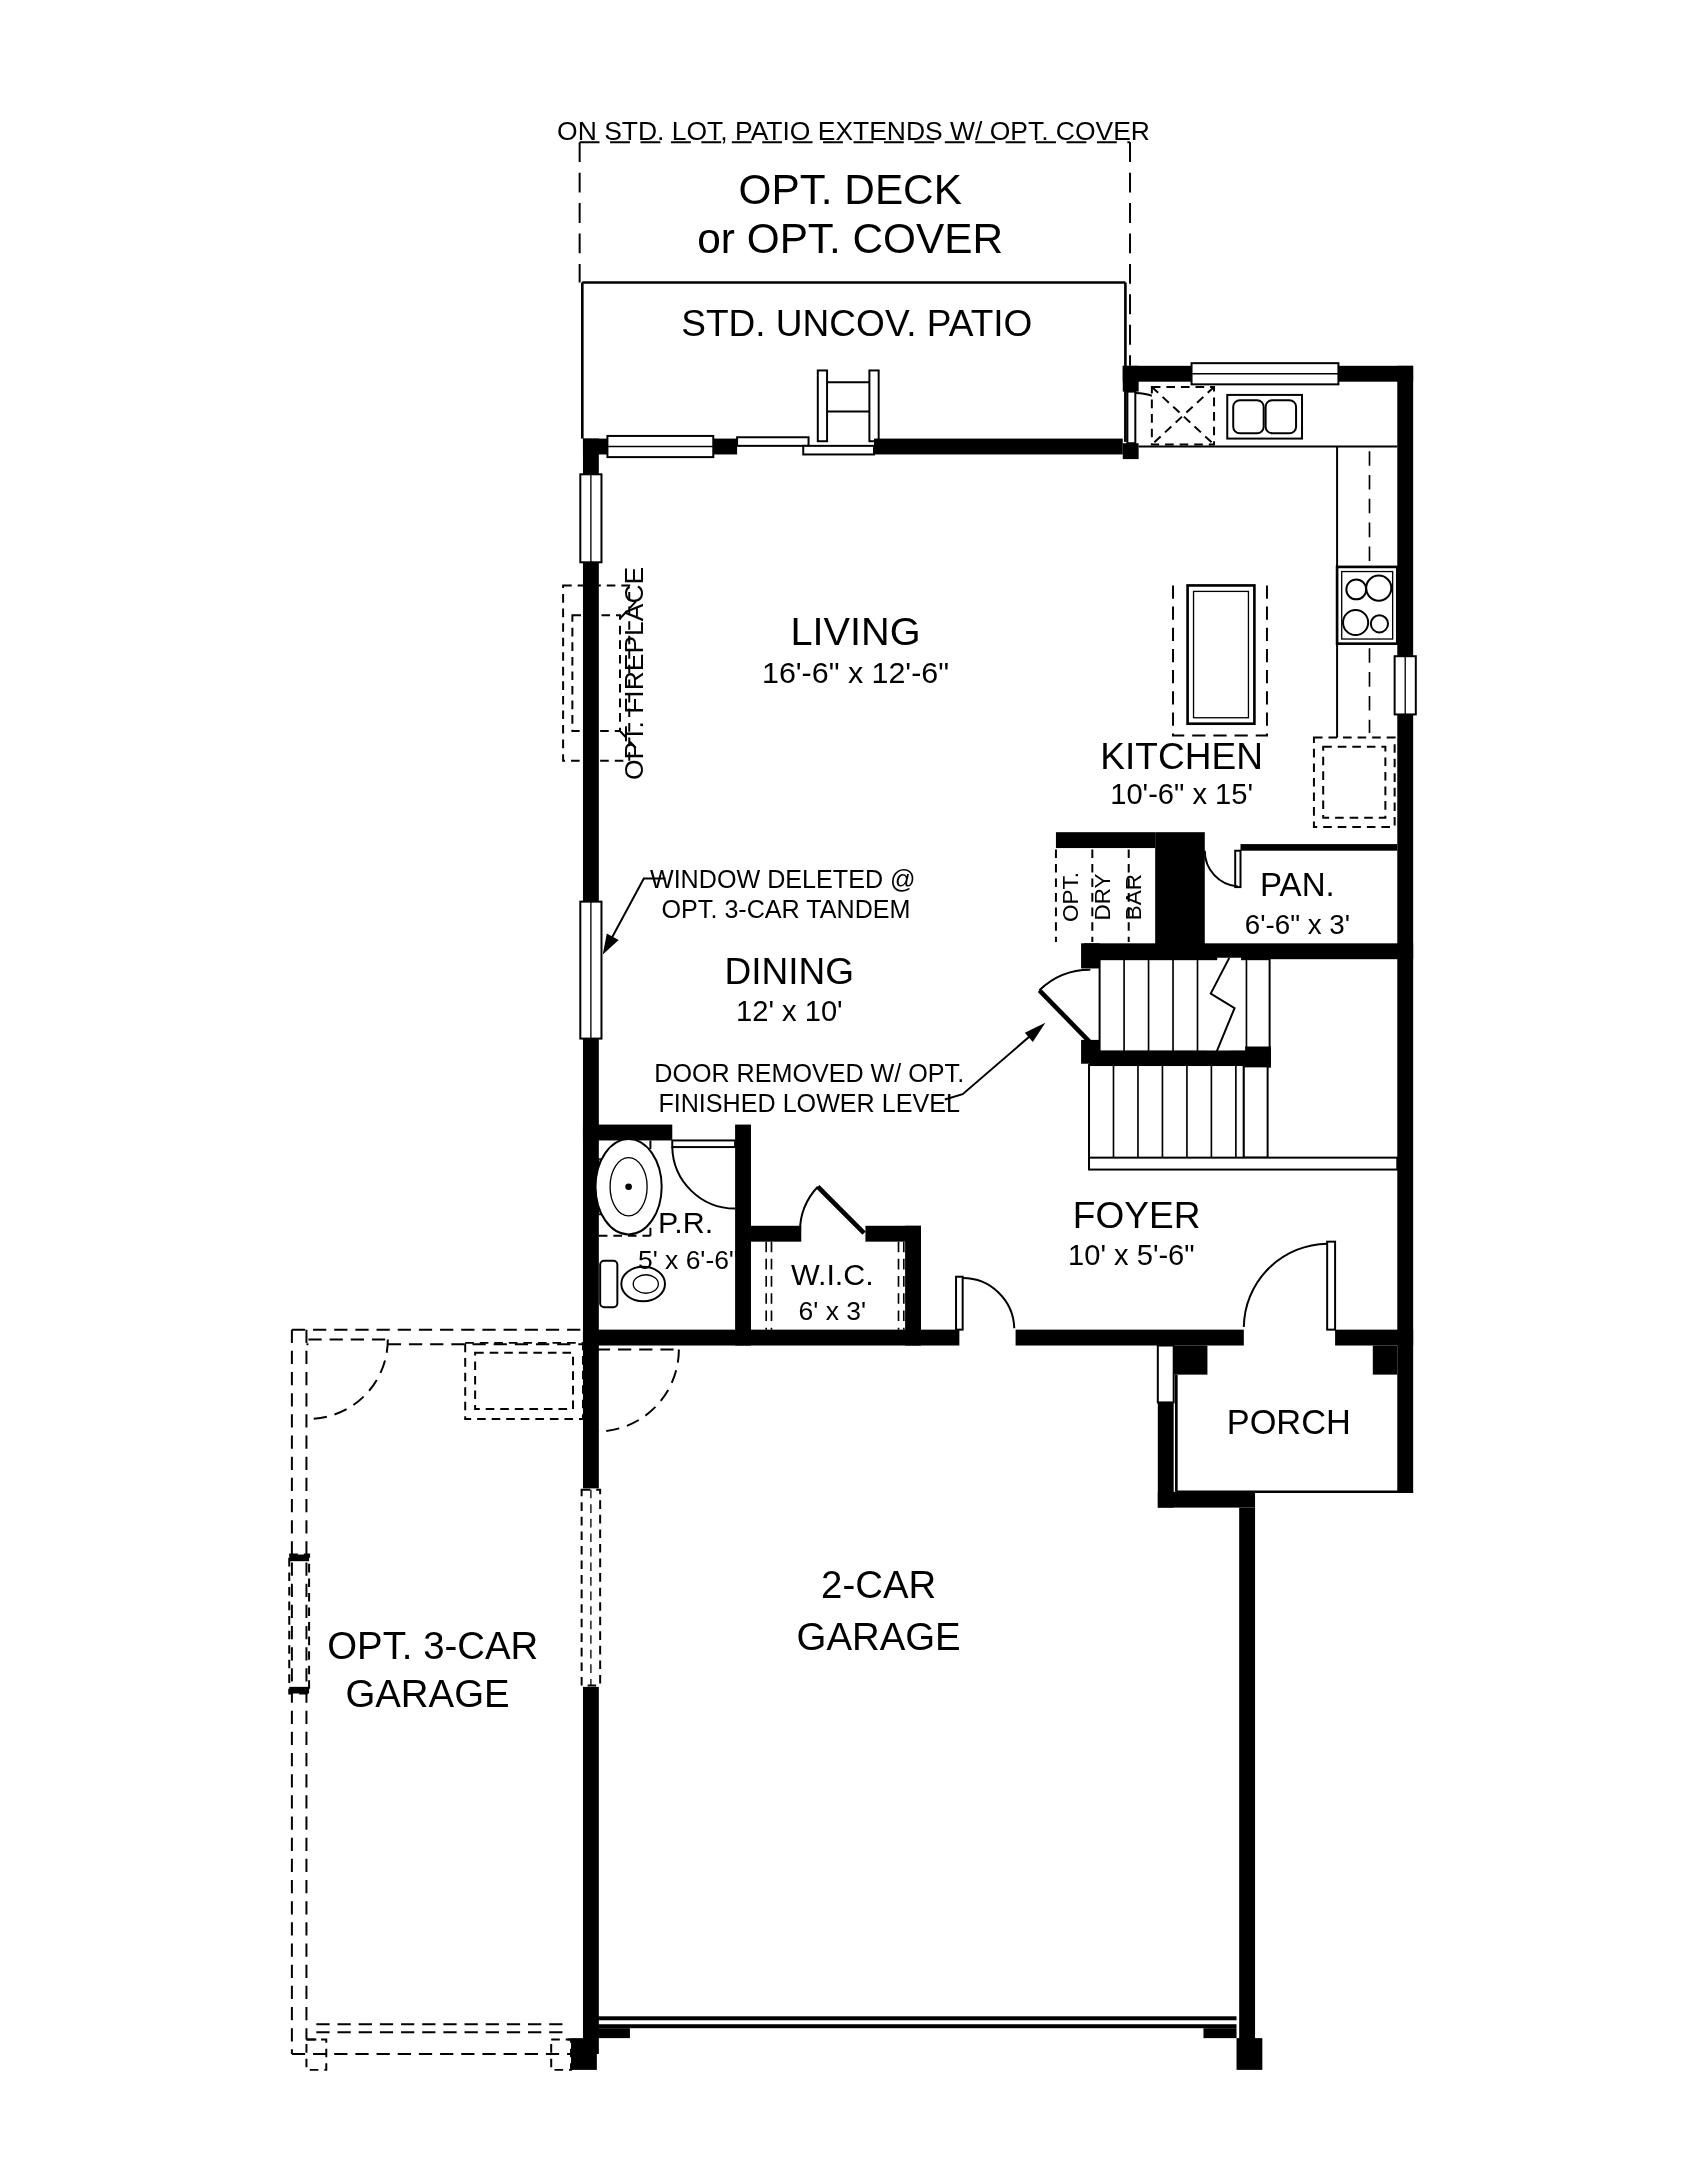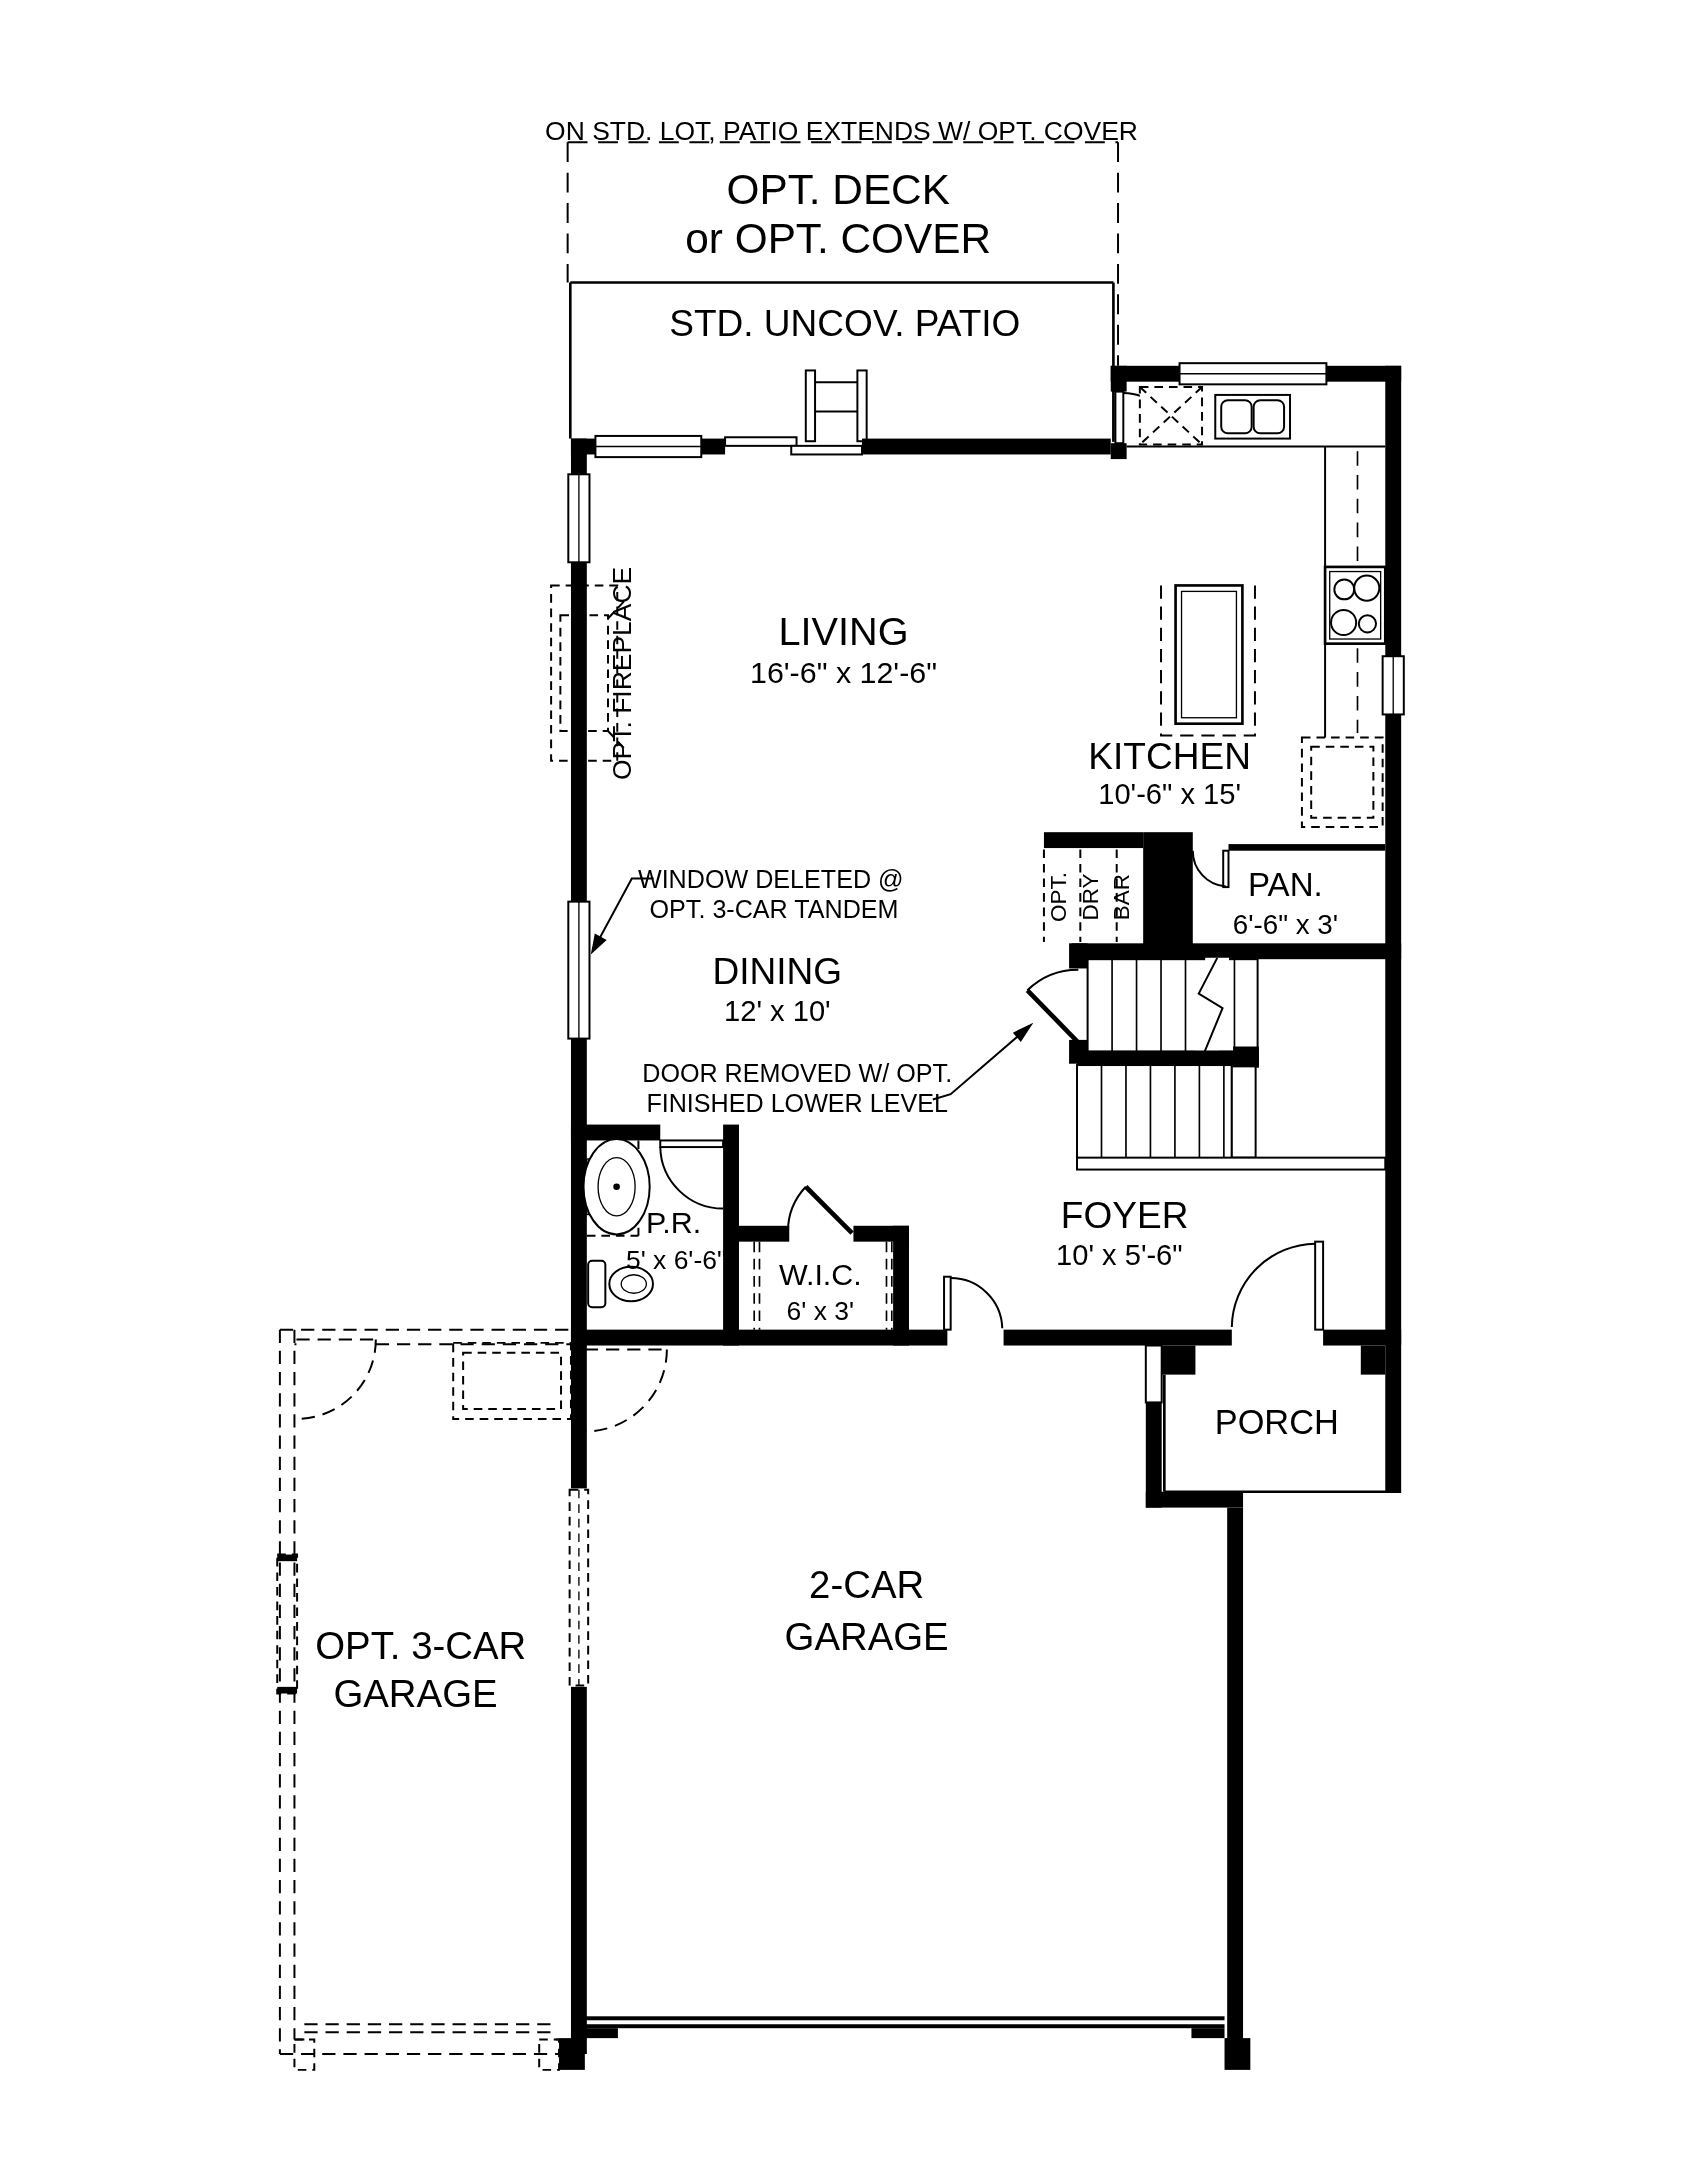--- a/index.html
+++ b/index.html
@@ -1,16 +1,16 @@
 <!DOCTYPE html>
 <html style="font-size:10.6px"><head>
 <meta charset="utf-8">
 <style>
   html,body{margin:0;padding:0;background:#ffffff;}
-  .page{width:1528px;height:2183px;position:relative;background:#fff;}
+  .page{width:1528px;height:2183px;position:relative;background:#fff;margin-left:12px;}
   svg{display:block}
   text{font-family:"Liberation Sans","DejaVu Sans",sans-serif;fill:#000;}
   .lbl{text-anchor:middle;}
   .ln{stroke:#000;fill:none;}
   .wall{fill:#000;stroke:none;}
   .thin{stroke-width:3;}
   .med{stroke-width:4;}
   .dash{stroke-dasharray:20 12;}
   .dashlg{stroke-dasharray:30 16;}
   .dashsm{stroke-dasharray:13 9;}

